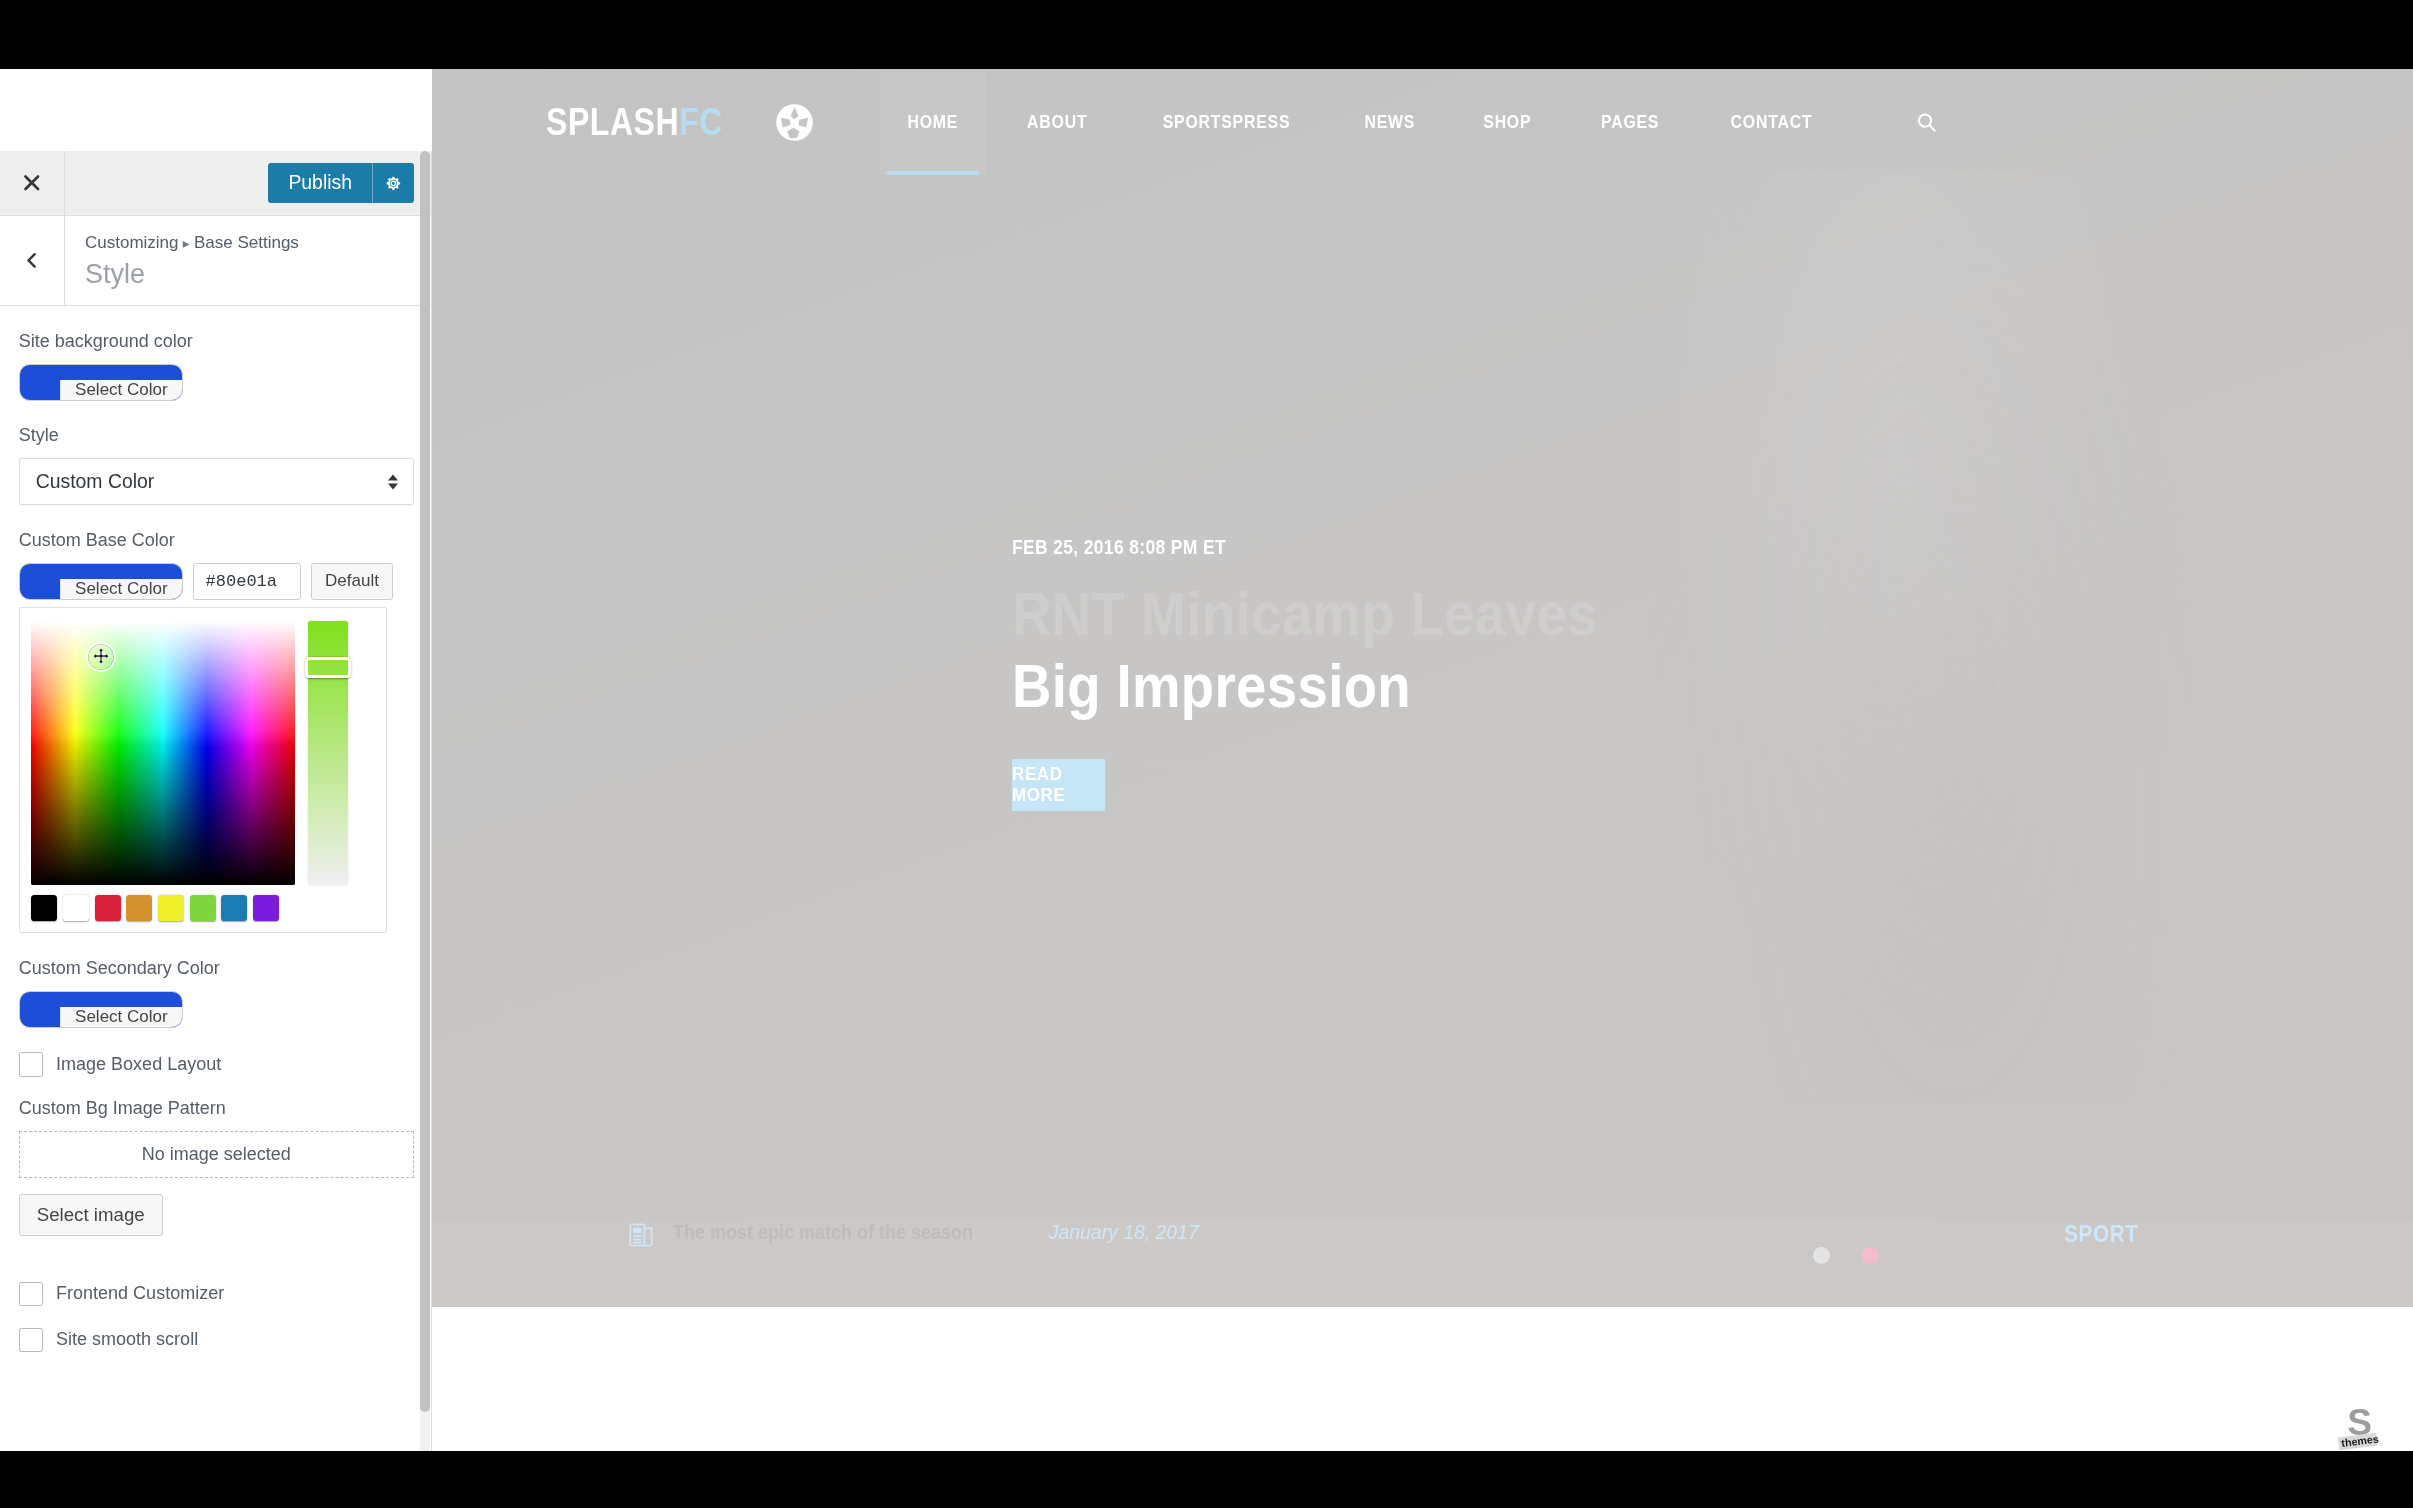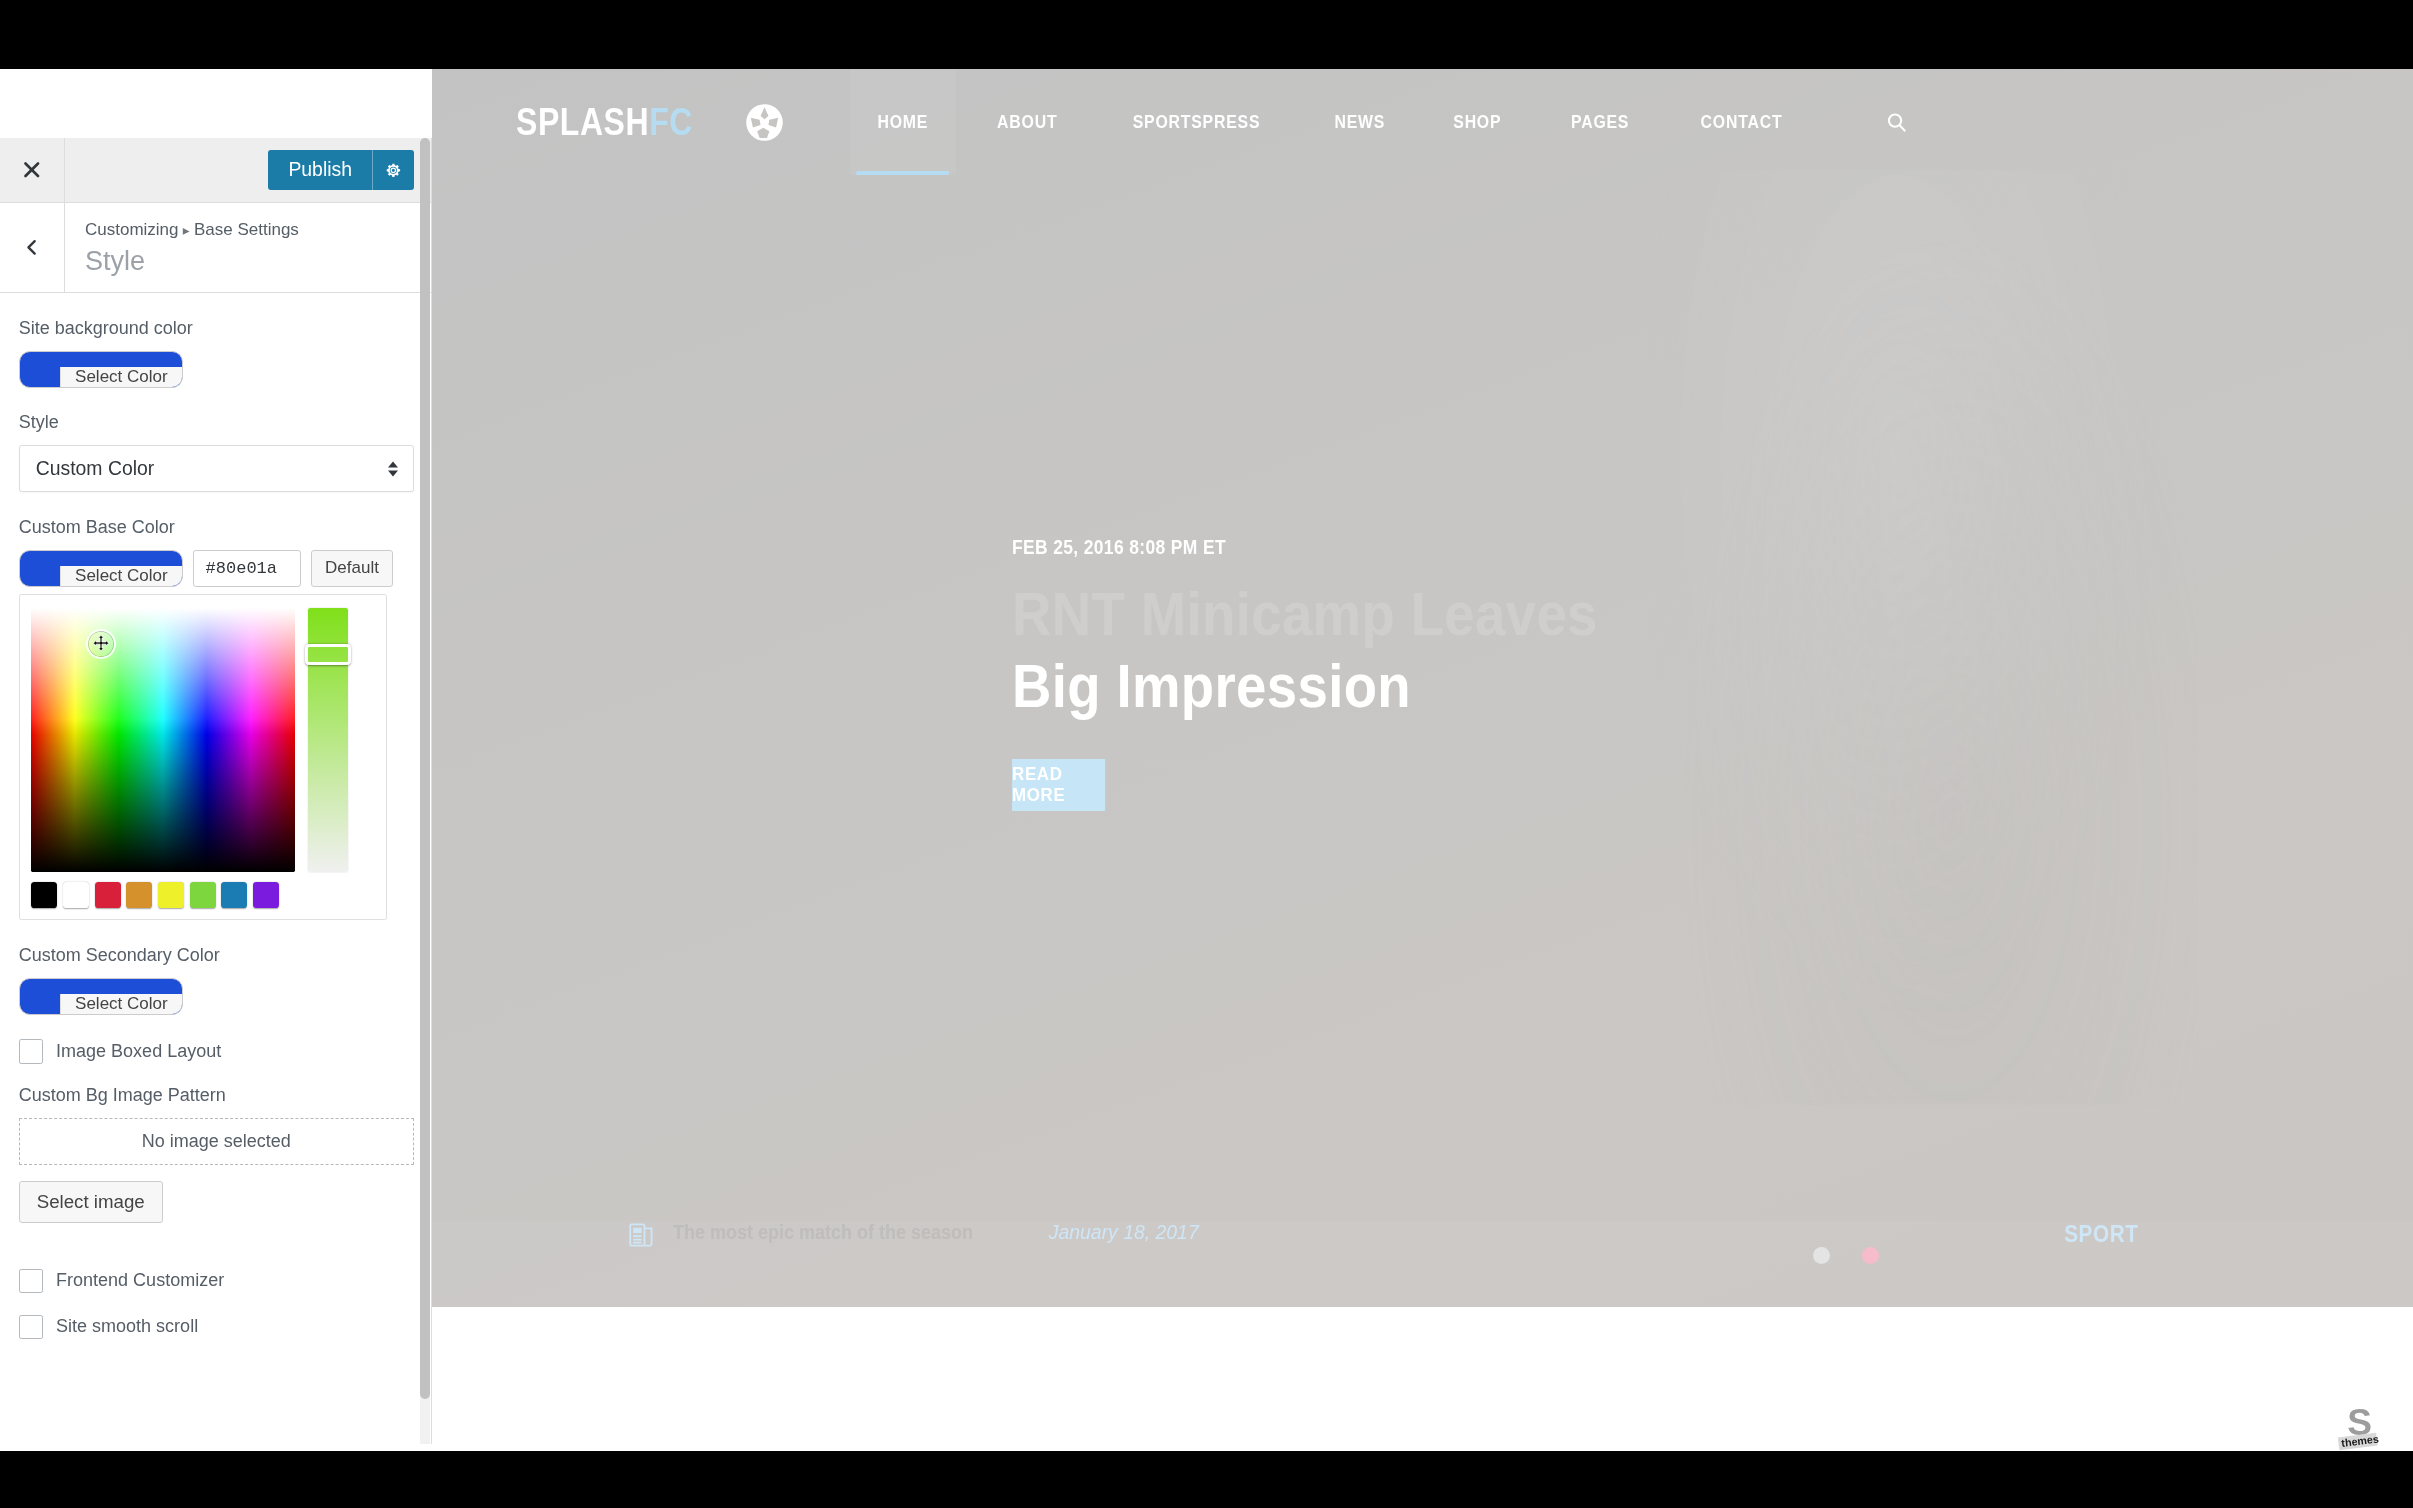--- a/index.html
+++ b/index.html
@@ -52,21 +52,21 @@
   
   .site-header {
     position: absolute;
     left: 0; top: 0;
     width: 1981px; height: 106px;
     display: flex; align-items: stretch;
     z-index: 6;
   }
   .brand {
     display: flex; align-items: center;
-    padding-left: 84px;
+    padding-left: 114px;
     gap: 13px;
   }
   .brand-text {
     font-family: "Liberation Sans Narrow","Liberation Sans", sans-serif;
     font-size: 39px;
     font-weight: 700;
     letter-spacing: 0.7px;
     transform: scaleX(.82);
     transform-origin: left center;
     white-space: nowrap;
@@ -205,21 +205,21 @@
   .sthemes-badge {
     position: absolute;
     right: 30px; bottom: -7.2px;
     width: 50px; height: 56px;
     z-index: 9;
   }
 
   
   #customizer {
     position: absolute;
-    left: 0; top: 69px;
+    left: 0; top: 82px;
     width: 432px; height: 1306px;
     background: #ffffff;
     border-right: 0.7px solid #dddddd;
     z-index: 40;
     overflow: hidden;
     font-size: 0;
   }
 
   .cz-topbar {
     display: flex; align-items: stretch;

